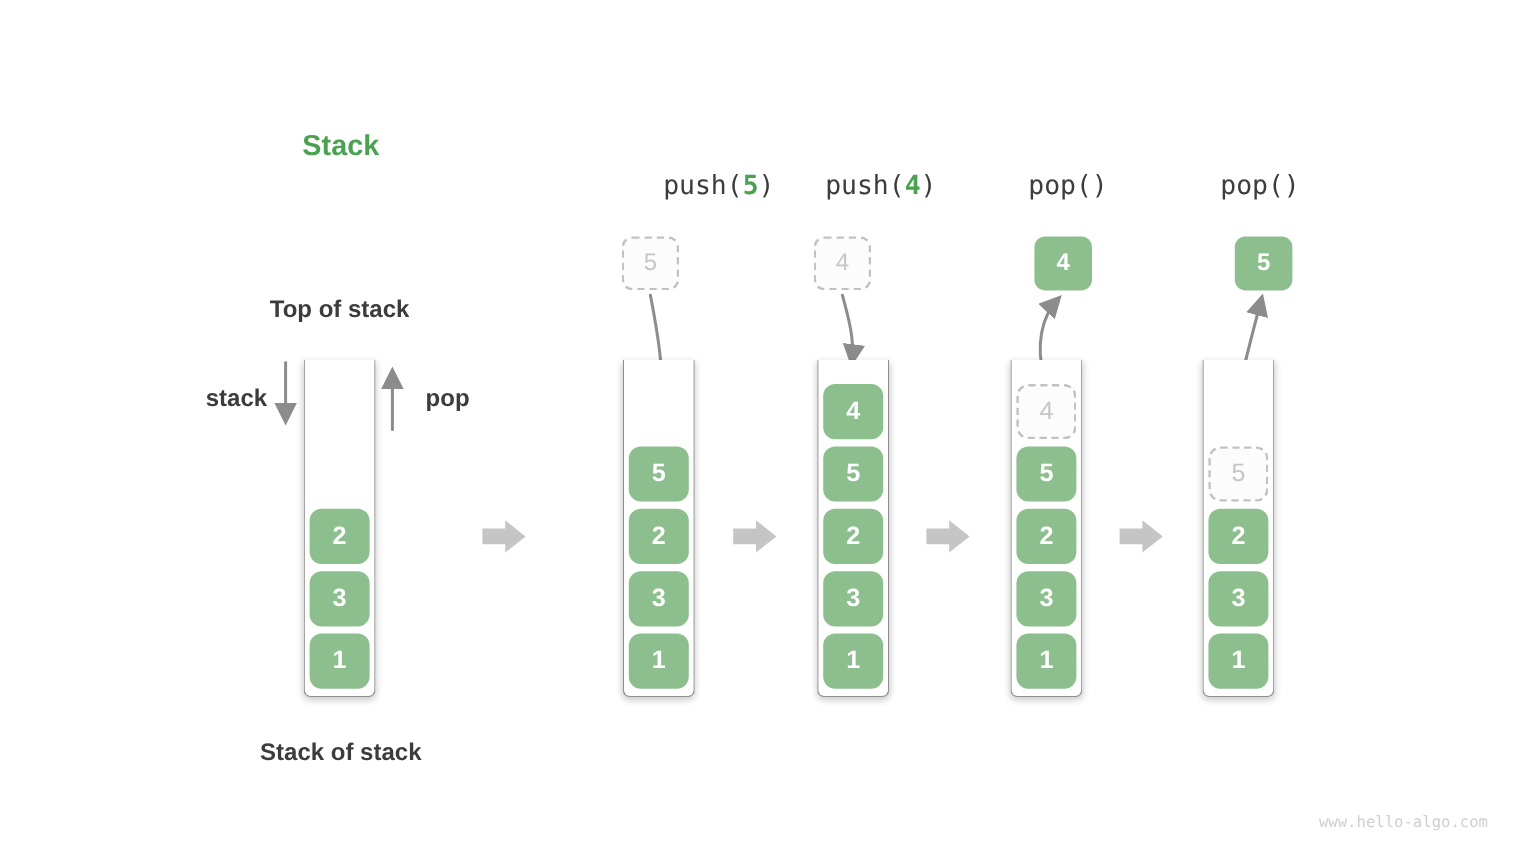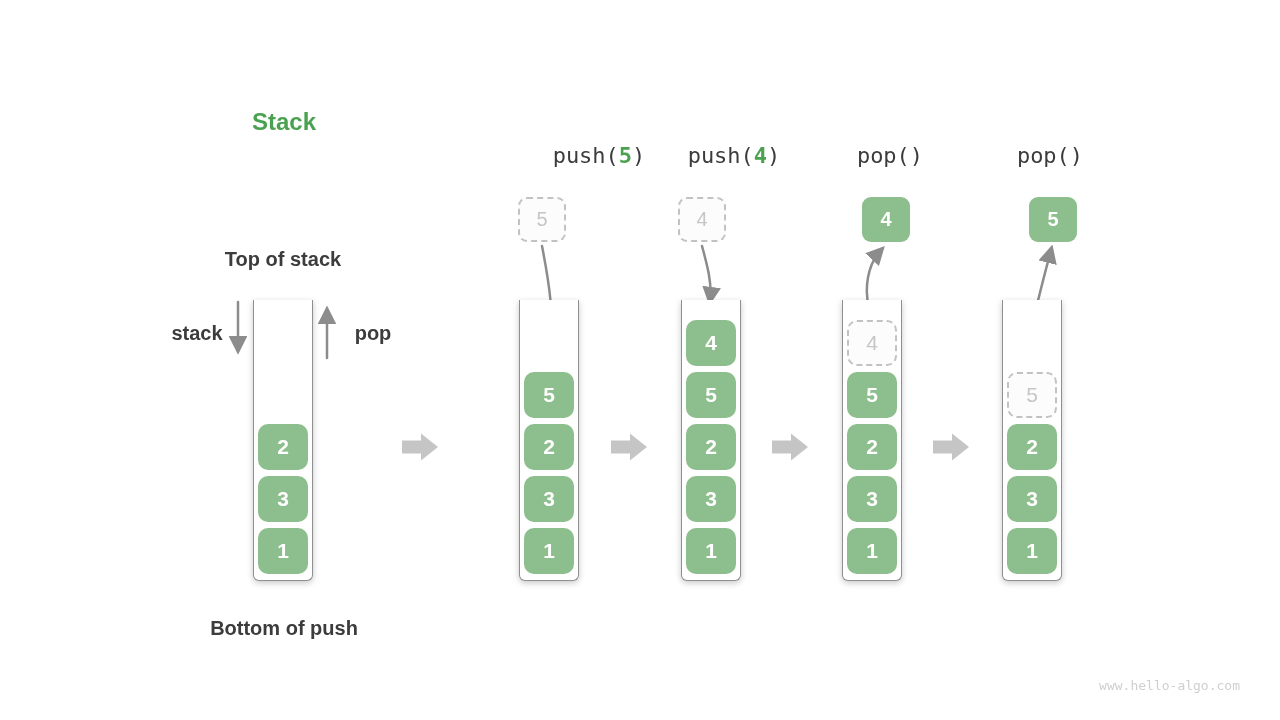--- a/index.html
+++ b/index.html
@@ -114,21 +114,21 @@
     <polygon points="0,10.5 19,10.5 19,3.5 36,17 19,30.5 19,23.5 0,23.5" transform="translate(611,430)" class="block-arrow"></polygon>
     <polygon points="0,10.5 19,10.5 19,3.5 36,17 19,30.5 19,23.5 0,23.5" transform="translate(772,430)" class="block-arrow"></polygon>
     <polygon points="0,10.5 19,10.5 19,3.5 36,17 19,30.5 19,23.5 0,23.5" transform="translate(933,430)" class="block-arrow"></polygon>
   </svg>
 
   <div class="diagram-title">Stack</div>
 
   <div class="side-label top-label">Top of stack</div>
   <div class="side-label push-label">stack</div>
   <div class="side-label pop-label">pop</div>
-  <div class="side-label bottom-label">Bottom of push</div>
+  <div class="side-label bottom-label">Stack of stack</div>
 
   <div data-col="0">
 
     <div class="stack-box">
         <div class="cell solid">2</div>
         <div class="cell solid">3</div>
         <div class="cell solid">1</div>
       </div>
   </div>
 

